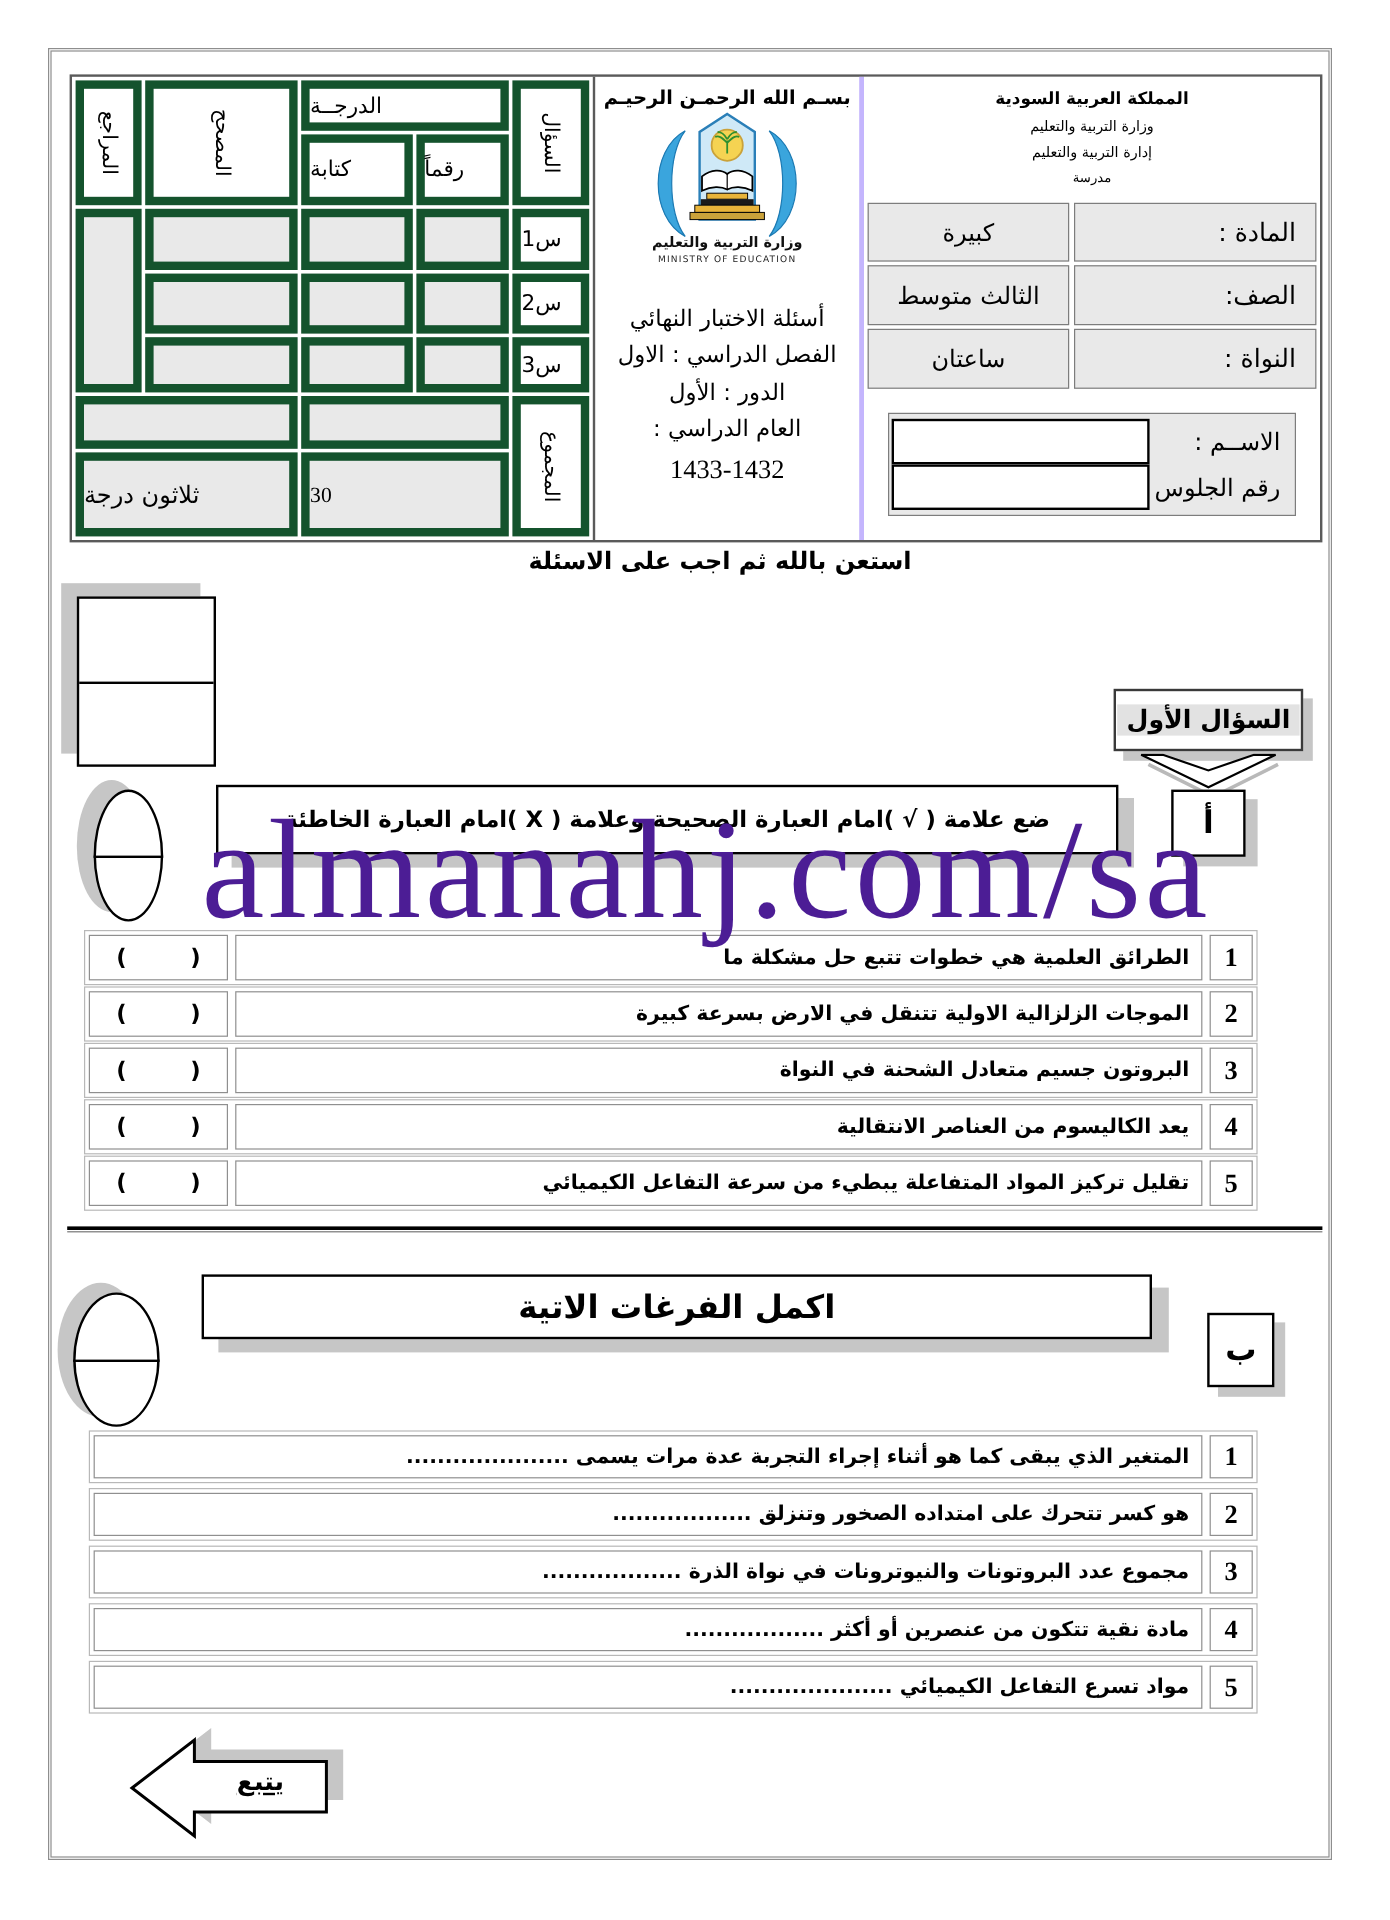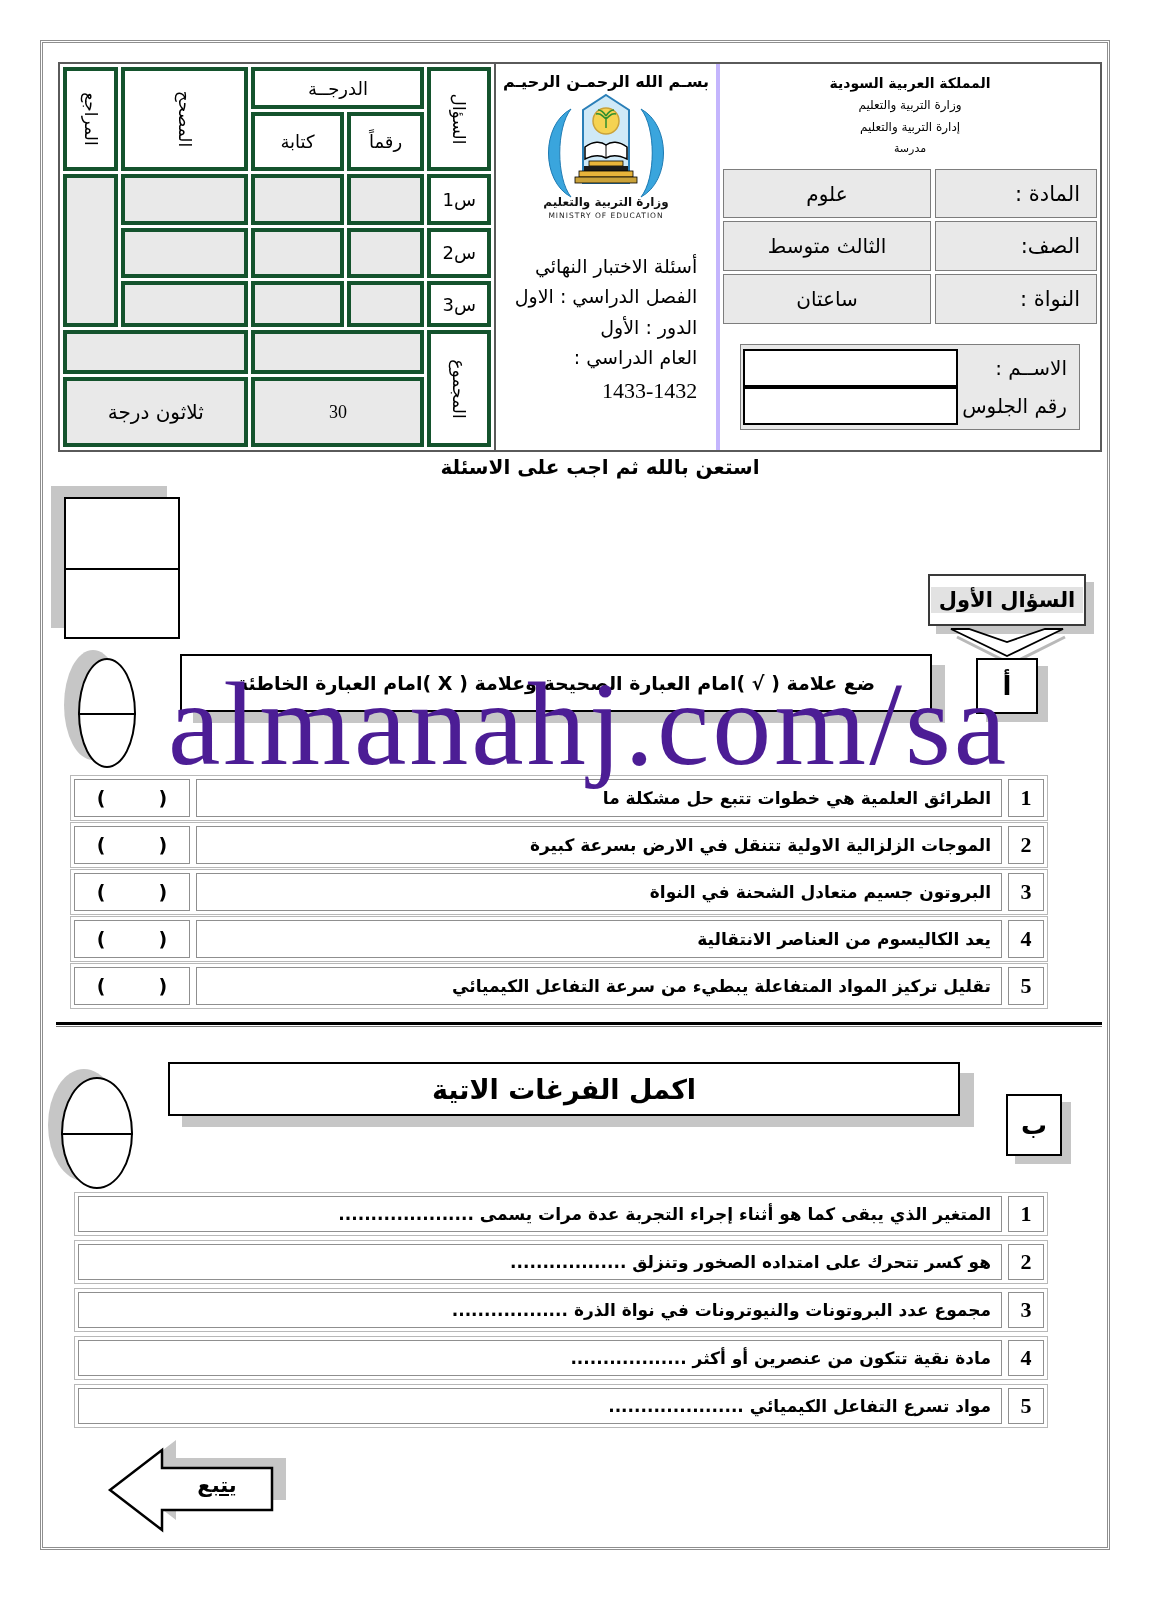--- a/index.html
+++ b/index.html
@@ -17,37 +17,37 @@
   .col-ministry { width:384px; border-left:4px solid #c4b5fd; display:flex; flex-direction:column; }
   .col-center   { width:222px; border-left:2px solid #5a5a5a; display:flex; flex-direction:column; align-items:center; }
   .col-grades   { flex:1; }
 
   .ministry-info { height:106px; display:flex; flex-direction:column; justify-content:space-evenly;
                    align-items:center; text-align:center; padding:3px 0; background:#fff; }
   .mi-country { font-size:14px; font-weight:bold; }
   .mi-small   { font-size:12px; }
   .mi-school  { font-size:11px; }
   .m-row { display:flex; direction:rtl; gap:4px; margin:3px 3px 0 3px; height:52px; }
-  .m-label { width:162px; background:#e9e9e9; border:1px solid #7d7d7d; display:flex; align-items:center;
+  .m-label { width:202px; background:#e9e9e9; border:1px solid #7d7d7d; display:flex; align-items:center;
              padding-right:16px; font-size:21px; }
   .m-value { flex:1; background:#e9e9e9; border:1px solid #7d7d7d; display:flex; align-items:center;
              justify-content:center; font-size:20px; }
   .ministry-name { flex:1; margin:20px; background:#e9e9e9; border:1px solid #7d7d7d;
                    display:flex; flex-direction:column; justify-content:space-evenly; padding:4px 2px; }
   .name-row { display:flex; direction:rtl; align-items:center; }
   .name-label { width:126px; font-size:20px; padding-right:10px; }
   .name-box { width:230px; height:38px; background:#fff; border:2px solid #000; }
 
   .basmala { font-size:16px; font-weight:bold; margin-top:8px; white-space:nowrap; }
-  .exam-info { margin-top:28px; text-align:right; font-size:19px; line-height:1.6; }
+  .exam-info { margin-top:28px; text-align:center; font-size:19px; line-height:1.6; }
   .year-num { font-family:"Liberation Serif", serif; font-size:22px; }
 
   .col-grades table { width:100%; height:100%; border-collapse:separate; border-spacing:3px;
                       direction:rtl; table-layout:fixed; }
-  .col-grades td { border:4px solid #14532d; background:#fff; text-align:center;
+  .col-grades td { border:7px solid #14532d; background:#fff; text-align:left;
                    vertical-align:middle; font-size:18px; padding:0; position:relative; }
   .col-grades td.gray { background:#e9e9e9; }
   td.vert span { position:absolute; left:50%; top:50%; transform:translate(-50%,-50%) rotate(90deg);
                  white-space:nowrap; font-size:17px; }
   .big-num { font-family:"Liberation Serif", serif; font-size:22px; }
 
   
   .abs { position:absolute; }
   .intro { left:200px; top:455px; width:800px; text-align:center; font-weight:bold; font-size:20px; }
 
@@ -113,21 +113,21 @@
 
     <div class="col-ministry">
       <div class="ministry-info">
         <div class="mi-country">المملكة العربية السودية</div>
         <div class="mi-small">وزارة التربية والتعليم</div>
         <div class="mi-small">إدارة التربية والتعليم</div>
         <div class="mi-school">مدرسة</div>
       </div>
       <div class="m-row">
         <div class="m-label">المادة :</div>
-        <div class="m-value">علوم</div>
+        <div class="m-value">كبيرة</div>
       </div>
       <div class="m-row">
         <div class="m-label">الصف:</div>
         <div class="m-value">الثالث  متوسط</div>
       </div>
       <div class="m-row">
         <div class="m-label">النواة :</div>
         <div class="m-value">ساعتان</div>
       </div>
       <div class="ministry-name">

